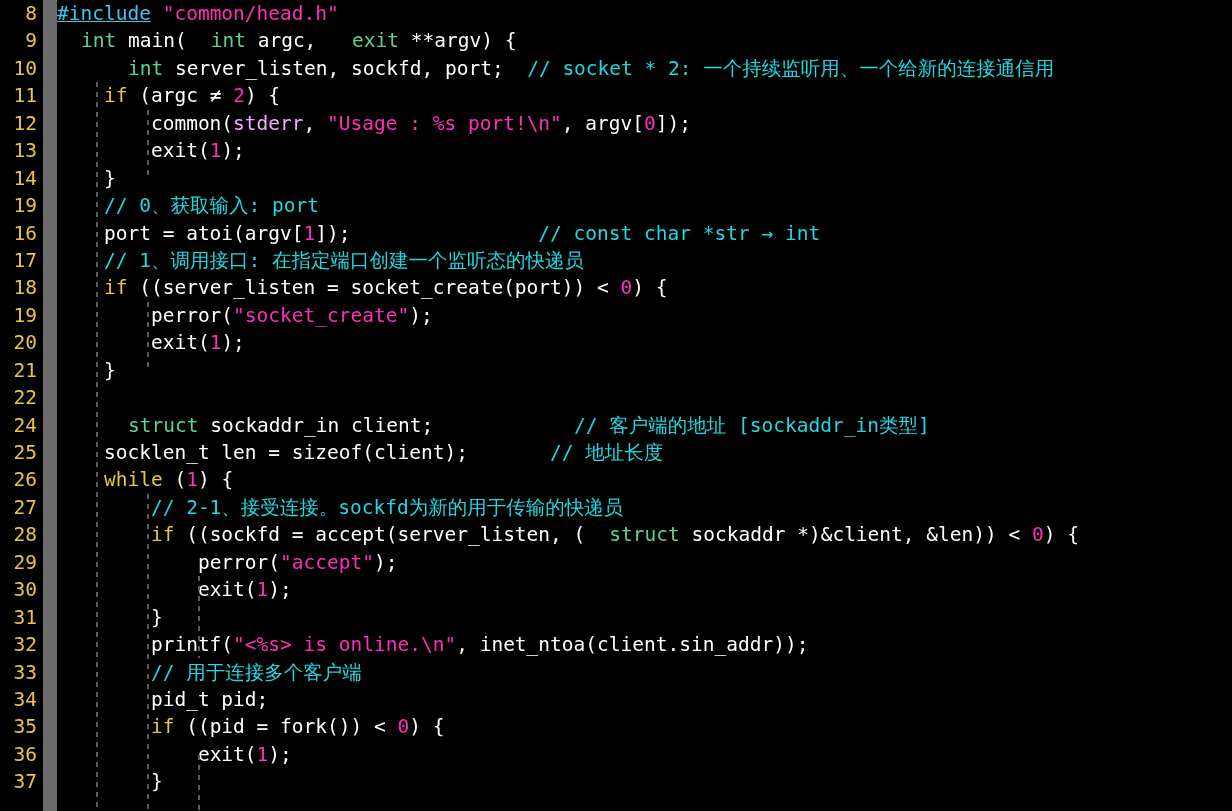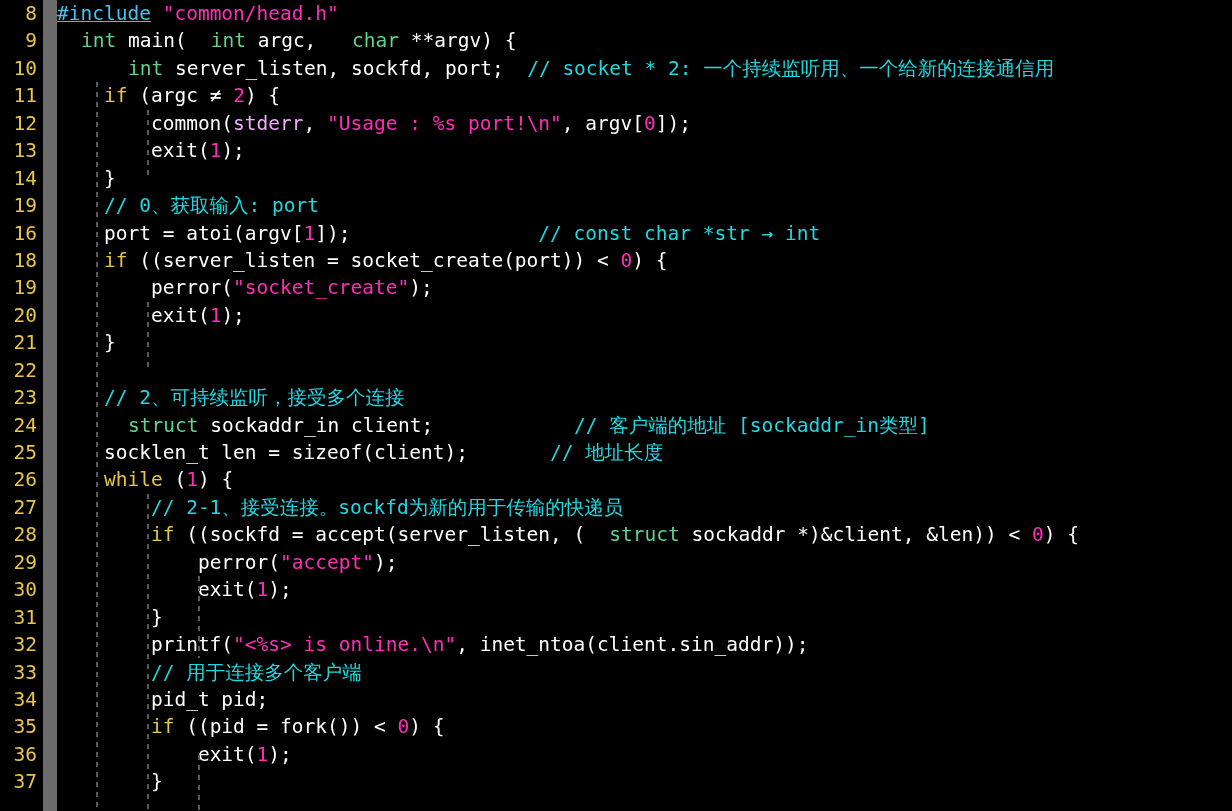--- a/index.html
+++ b/index.html
@@ -99,48 +99,48 @@
   <div class="iguide" style="left:147px; top:110px; height:65px;"></div>
   <div class="iguide" style="left:147px; top:302px; height:65px;"></div>
   <div class="iguide" style="left:147px; top:494px; height:317px;"></div>
   <div class="iguide" style="left:198px; top:576px; height:82px;"></div>
   <div class="iguide" style="left:198px; top:755px; height:56px;"></div>
 
   <div class="code-area">
 
     <div class="line"><span class="gutter">8</span><span class="content"><span class="pre">#include</span> <span class="str">"common/head.h"</span></span></div>
 
-    <div class="line"><span class="gutter">9</span><span class="content"><span class="type">int</span> <span class="def">main(</span><span class="type">int</span><span class="def"> argc, </span><span class="type">char</span><span class="def"> **argv) {</span></span></div>
+    <div class="line"><span class="gutter">9</span><span class="content"><span class="type">int</span> <span class="def">main(</span><span class="type">int</span><span class="def"> argc, </span><span class="type">exit</span><span class="def"> **argv) {</span></span></div>
 
     <div class="line"><span class="gutter">10</span><span class="content"><span class="def">    </span><span class="type">int</span><span class="def"> server_listen, sockfd, port;  </span><span class="cmt">// socket * 2: 一个持续监听用、一个给新的连接通信用</span></span></div>
 
     <div class="line"><span class="gutter">11</span><span class="content"><span class="def">    </span><span class="kw">if</span><span class="def"> (argc ≠ </span><span class="num">2</span><span class="def">) {</span></span></div>
 
     <div class="line"><span class="gutter">12</span><span class="content"><span class="def">        </span><span class="def">common(</span><span class="macro">stderr</span><span class="def">, </span><span class="str">"Usage : %s port!\n"</span><span class="def">, argv[</span><span class="num">0</span><span class="def">]);</span></span></div>
 
     <div class="line"><span class="gutter">13</span><span class="content"><span class="def">        </span><span class="def">exit(</span><span class="num">1</span><span class="def">);</span></span></div>
 
     <div class="line"><span class="gutter">14</span><span class="content"><span class="def">    }</span></span></div>
 
     <div class="line"><span class="gutter">19</span><span class="content"><span class="def">    </span><span class="cmt">// 0、获取输入: port</span></span></div>
 
     <div class="line"><span class="gutter">16</span><span class="content"><span class="def">    port = atoi(argv[</span><span class="num">1</span><span class="def">]);                </span><span class="cmt">// const char *str → int</span></span></div>
 
+    <div class="line"><span class="gutter">17</span><span class="content"><span class="def">    </span><span class="cmt">// 1、调用接口: 在指定端口创建一个监听态的快递员</span></span></div>
 
     <div class="line"><span class="gutter">18</span><span class="content"><span class="def">    </span><span class="kw">if</span><span class="def"> ((server_listen = socket_create(port)) &lt; </span><span class="num">0</span><span class="def">) {</span></span></div>
 
     <div class="line"><span class="gutter">19</span><span class="content"><span class="def">        </span><span class="def">perror(</span><span class="str">"socket_create"</span><span class="def">);</span></span></div>
 
     <div class="line"><span class="gutter">20</span><span class="content"><span class="def">        </span><span class="def">exit(</span><span class="num">1</span><span class="def">);</span></span></div>
 
     <div class="line"><span class="gutter">21</span><span class="content"><span class="def">    }</span></span></div>
 
     <div class="line"><span class="gutter">22</span><span class="content"><span class="def"> </span></span></div>
 
-    <div class="line"><span class="gutter">23</span><span class="content"><span class="def">    </span><span class="cmt">// 2、可持续监听，接受多个连接</span></span></div>
 
     <div class="line"><span class="gutter">24</span><span class="content"><span class="def">    </span><span class="type">struct</span><span class="def"> sockaddr_in client;            </span><span class="cmt">// 客户端的地址 [sockaddr_in类型]</span></span></div>
 
     <div class="line"><span class="gutter">25</span><span class="content"><span class="def">    socklen_t len = sizeof(client);       </span><span class="cmt">// 地址长度</span></span></div>
 
     <div class="line"><span class="gutter">26</span><span class="content"><span class="def">    </span><span class="kw">while</span><span class="def"> (</span><span class="num">1</span><span class="def">) {</span></span></div>
 
     <div class="line"><span class="gutter">27</span><span class="content"><span class="def">        </span><span class="cmt">// 2-1、接受连接。sockfd为新的用于传输的快递员</span></span></div>
 
     <div class="line"><span class="gutter">28</span><span class="content"><span class="def">        </span><span class="kw">if</span><span class="def"> ((sockfd = accept(server_listen, (</span><span class="type">struct</span><span class="def"> sockaddr *)&amp;client, &amp;len)) &lt; </span><span class="num">0</span><span class="def">) {</span></span></div>

